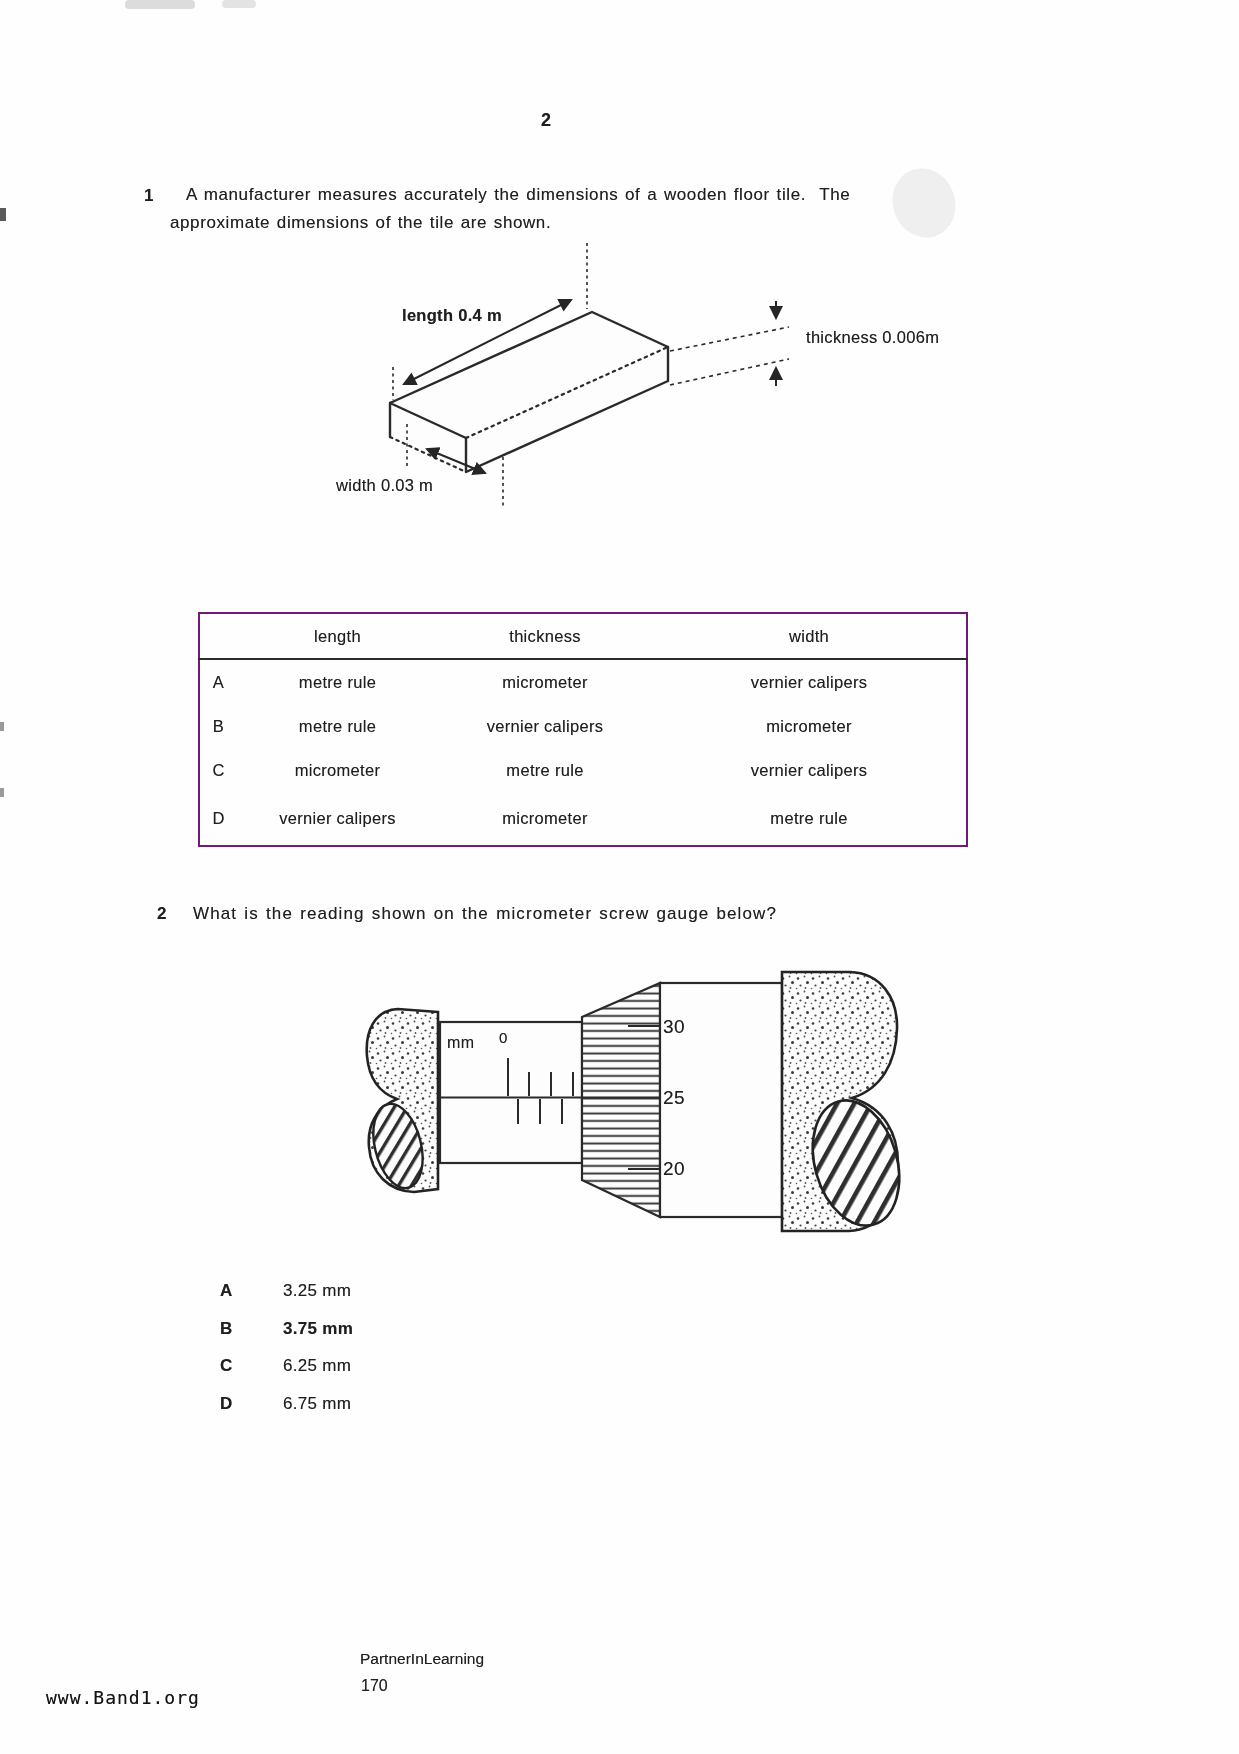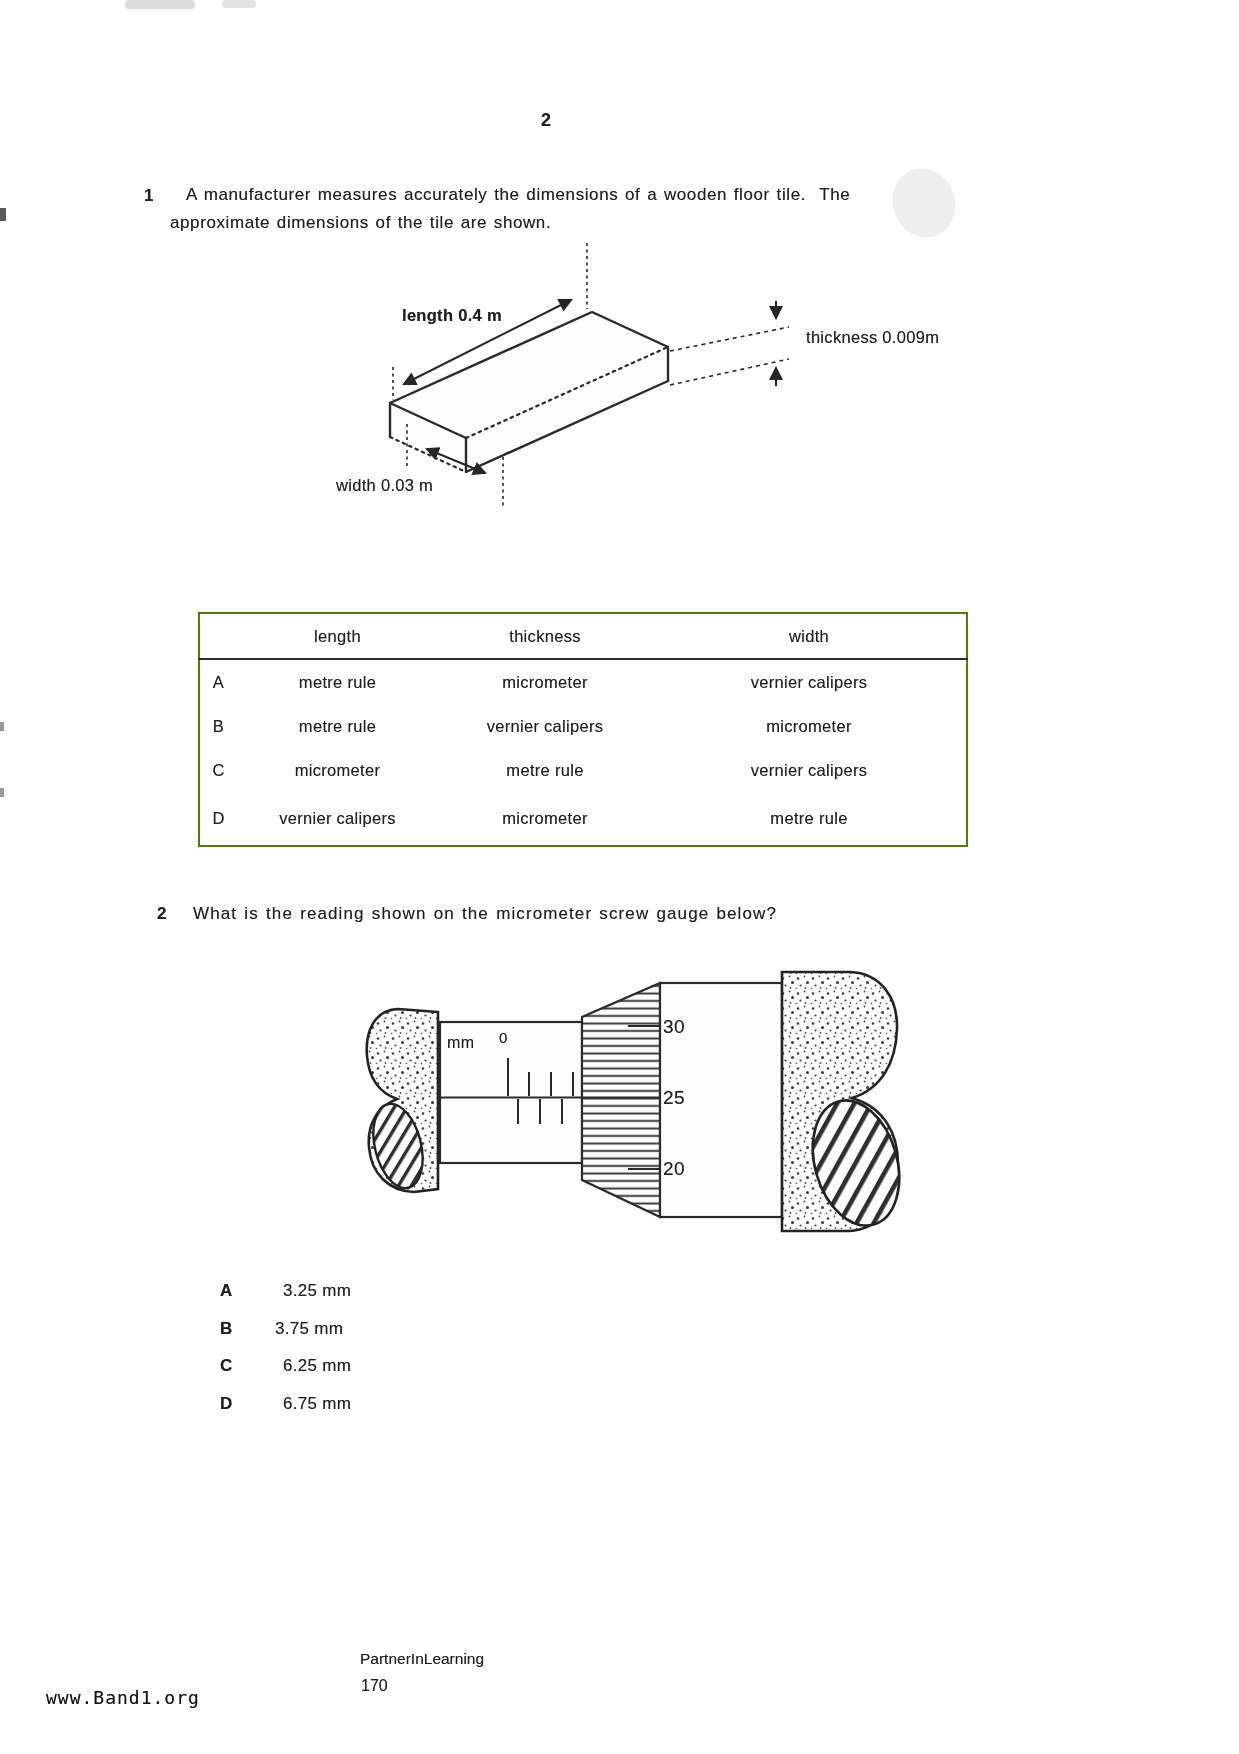--- a/index.html
+++ b/index.html
@@ -11,21 +11,21 @@
   .qnum{font-size:17px;font-weight:bold;}
   .qtext{font-size:17px;letter-spacing:.6px;word-spacing:1.4px;}
   .dlabel{font-size:16.5px;letter-spacing:.3px;}
   .scale-num{font-size:19px;letter-spacing:.5px;}
   .opt-letter{font-size:17px;font-weight:bold;}
   .opt-value{font-size:17px;letter-spacing:.3px;}
   table.grid{position:absolute;left:198px;top:612px;width:768px;border-collapse:collapse;
              table-layout:fixed;font-size:16.5px;letter-spacing:.3px;}
   table.grid td,table.grid th{border:0;padding:0;text-align:center;vertical-align:middle;
              color:#1f1f1f;font-weight:normal;text-shadow:0 0 .6px rgba(40,40,40,.5);}
-  table.grid{border:2px solid #4d7c0f;}
+  table.grid{border:2px solid #701a75;}
   td.cL{border-left:2px solid #2b2b2b;}
   tr.hdr td{height:44px;border-bottom:2px solid #2b2b2b;}
   tr.rA td,tr.rB td,tr.rC td{height:44px;}
   tr.rD td{height:53px;}
   td.letter{font-weight:bold;}
   .artifact{position:absolute;pointer-events:none;}
   .footer-brand{font-size:15.5px;}
   .footer-num{font-size:16px;}
   .footer-site{font-size:18px;font-family:"DejaVu Sans Mono",monospace;letter-spacing:1px;color:#141414;}
 </style>
@@ -70,21 +70,21 @@
       <line x1="776" y1="301" x2="776" y2="318" stroke="#262626" stroke-width="2" marker-end="url(#ah)"></line>
       <line x1="776" y1="386" x2="776" y2="368" stroke="#262626" stroke-width="2" marker-end="url(#ah)"></line>
     </g>
     <g>
       <line x1="427" y1="449" x2="485" y2="473" stroke="#262626" stroke-width="2" marker-start="url(#ah)" marker-end="url(#ah)"></line>
       <line x1="407" y1="424" x2="407" y2="467" stroke="#2a2a2a" stroke-width="1.6" stroke-dasharray="3 3.5"></line>
       <line x1="503" y1="457" x2="503" y2="506" stroke="#2a2a2a" stroke-width="1.6" stroke-dasharray="3 3.5"></line>
     </g>
   </svg>
   <div class="txt dlabel" style="left:402px;top:306px;font-weight:bold;">length 0.4 m</div>
-  <div class="txt dlabel" style="left:806px;top:328px;">thickness 0.009m</div>
+  <div class="txt dlabel" style="left:806px;top:328px;">thickness 0.006m</div>
   <div class="txt dlabel" style="left:336px;top:476px;">width 0.03 m</div>
 
 
   <table class="grid">
     <colgroup>
         <col style="width:38px">
         <col style="width:201px">
         <col style="width:214px">
         <col style="width:315px">
       </colgroup>
@@ -183,21 +183,21 @@
   <div class="txt dlabel" style="left:447px;top:1034px;font-size:16px;">mm</div>
   <div class="txt dlabel" style="left:499px;top:1029px;font-size:15px;">0</div>
   <div class="txt scale-num" style="left:663px;top:1016px;">30</div>
   <div class="txt scale-num" style="left:663px;top:1087px;">25</div>
   <div class="txt scale-num" style="left:663px;top:1158px;">20</div>
 
   <div>
     <div class="txt opt-letter" style="left:220px;top:1281px;">A</div>
     <div class="txt opt-value" style="left:283px;top:1281px;">3.25 mm</div>
     <div class="txt opt-letter" style="left:220px;top:1319px;">B</div>
-    <div class="txt opt-value" style="left:275px;top:1319px;">3.75 mm</div>
+    <div class="txt opt-value" style="left:283px;top:1319px;font-weight:bold;">3.75 mm</div>
     <div class="txt opt-letter" style="left:220px;top:1356px;">C</div>
     <div class="txt opt-value" style="left:283px;top:1356px;">6.25 mm</div>
     <div class="txt opt-letter" style="left:220px;top:1394px;">D</div>
     <div class="txt opt-value" style="left:283px;top:1394px;text-align:right;">6.75 mm</div>
   </div>
 
   <div class="txt footer-brand" style="left:360px;top:1650px;">PartnerInLearning</div>
   <div class="txt footer-num" style="left:361px;top:1677px;">170</div>
   <div class="txt footer-site" style="left:46px;top:1687px;">www.Band1.org</div>
 

